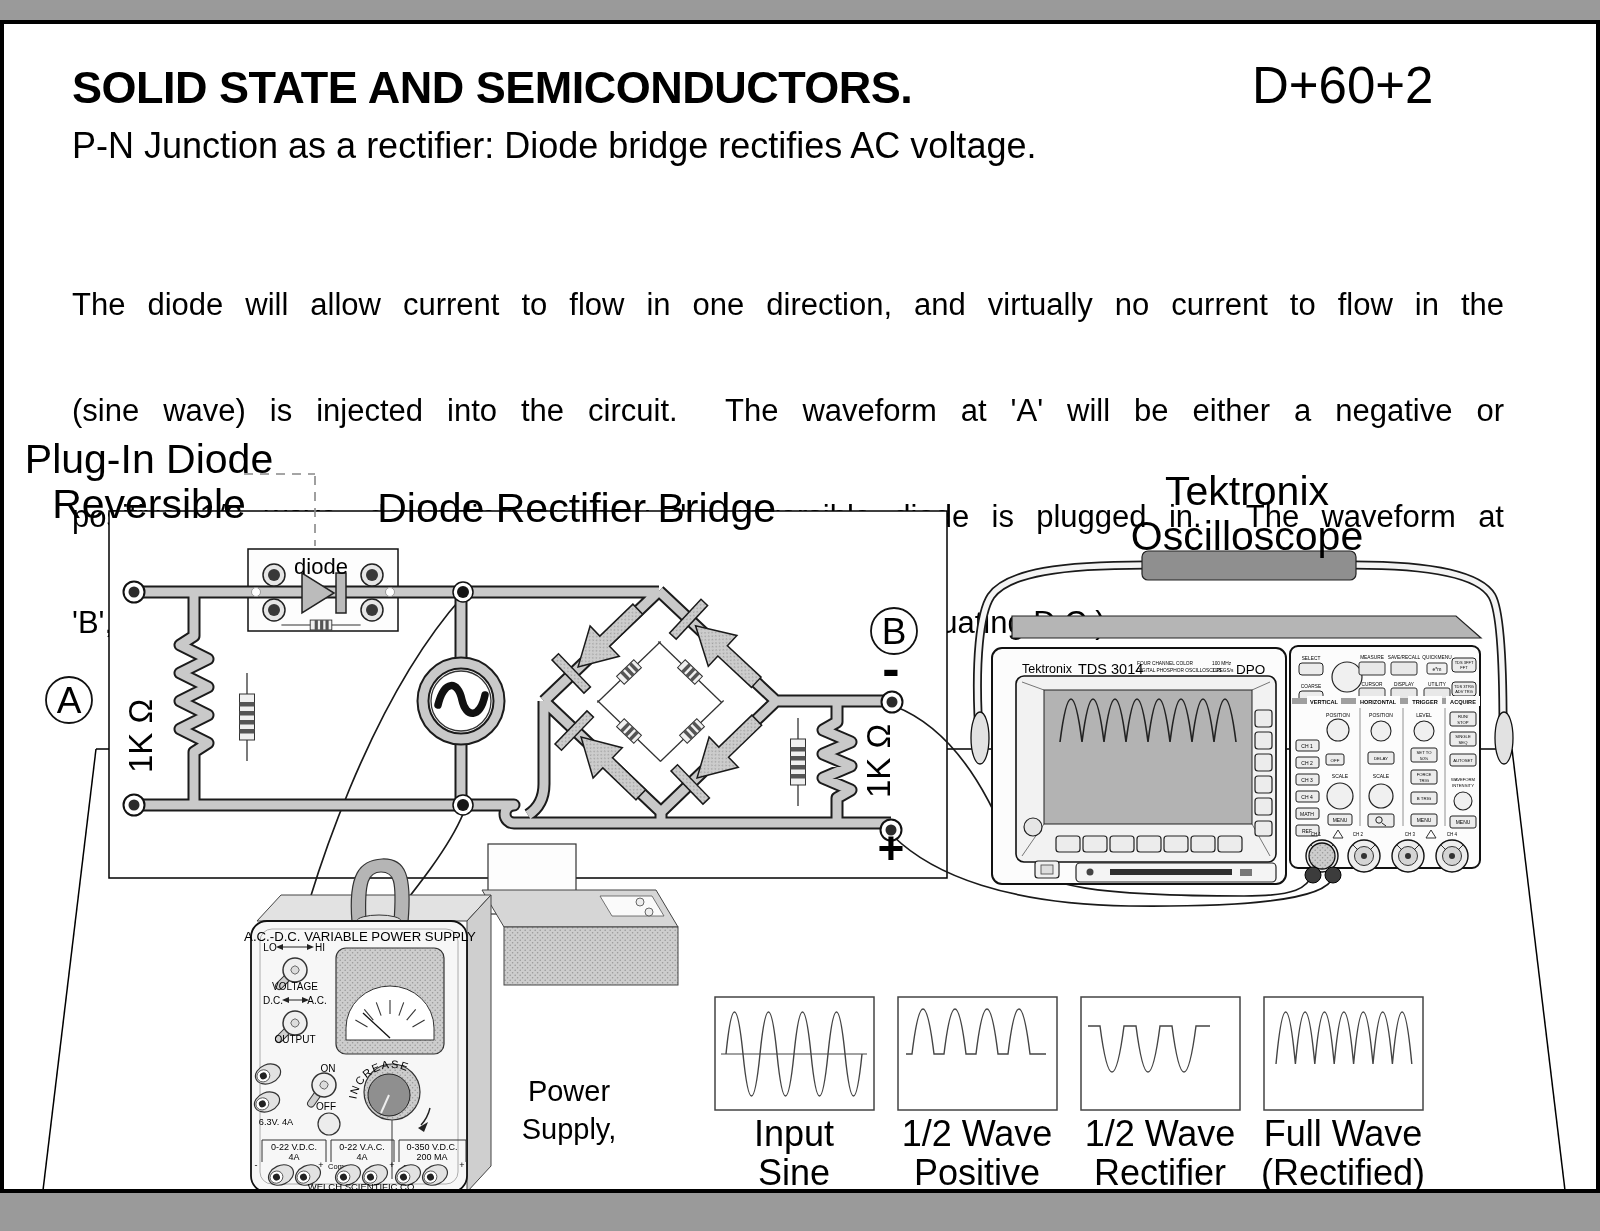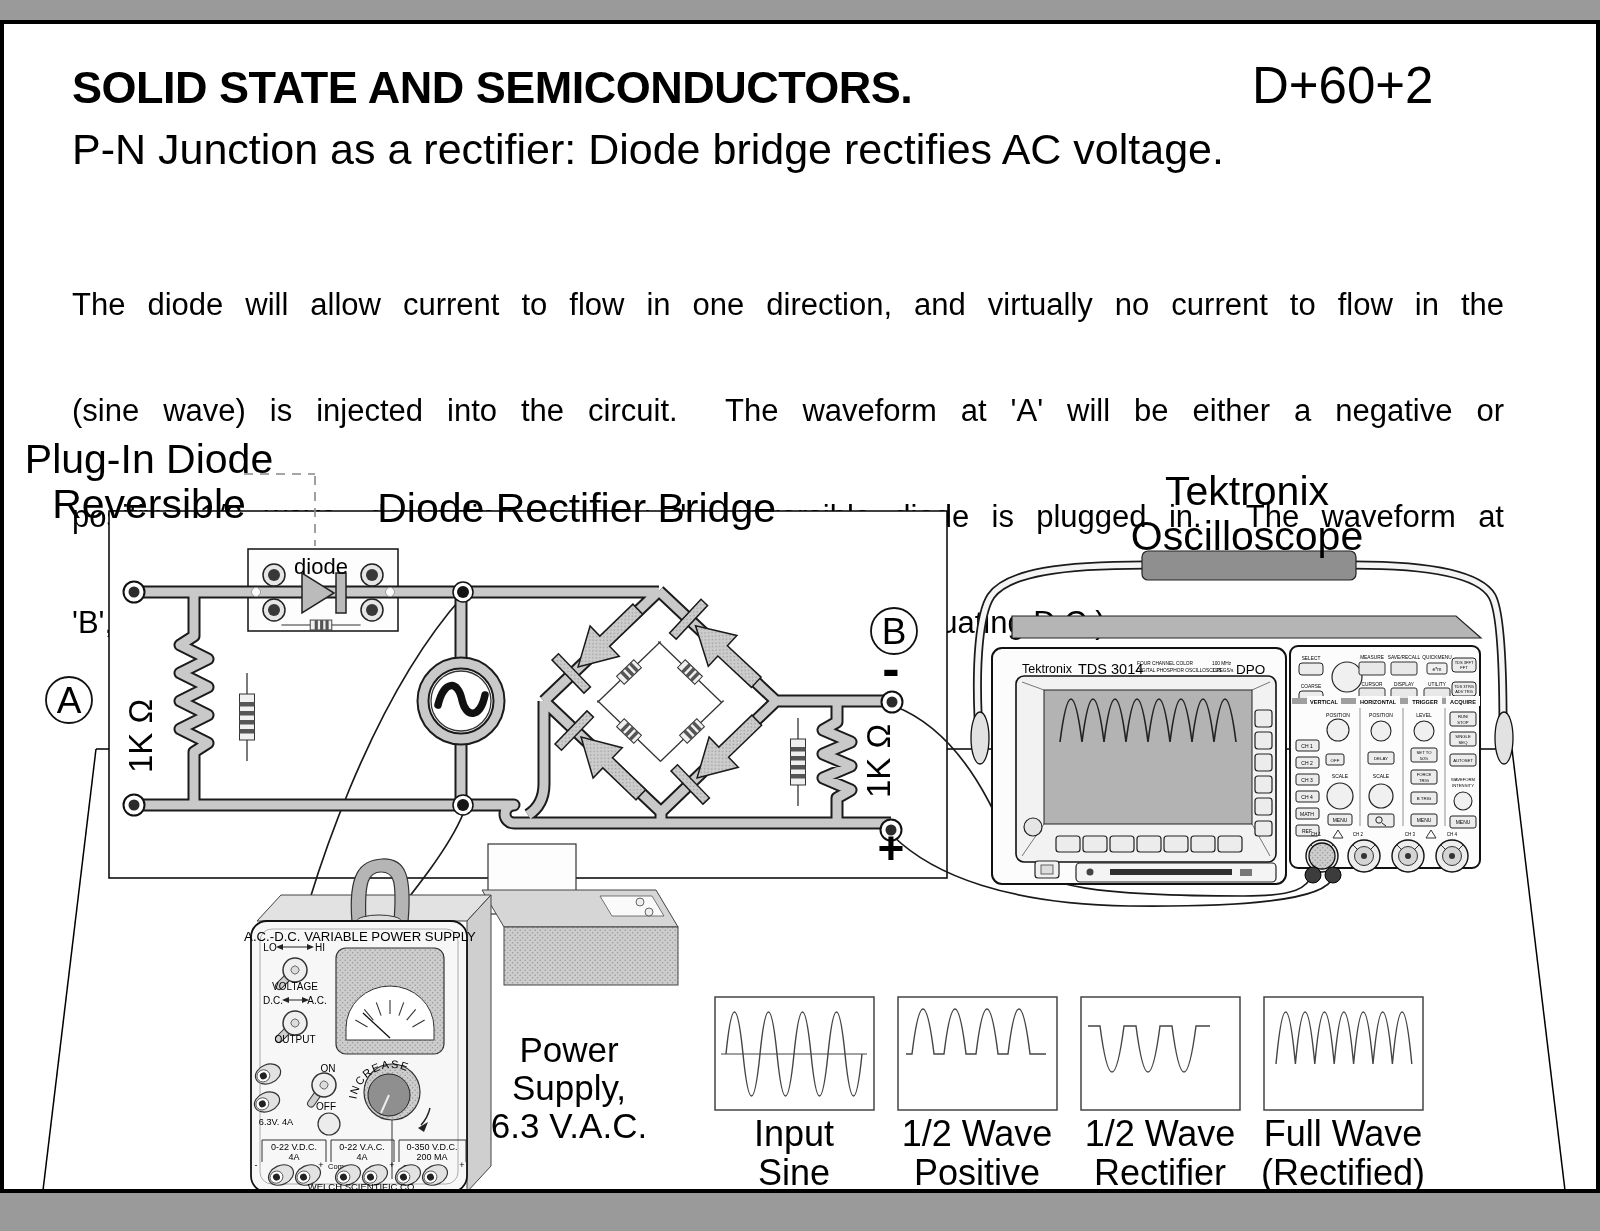--- a/index.html
+++ b/index.html
@@ -1,29 +1,29 @@
 <!DOCTYPE html>
 <html><head>
 <meta charset="utf-8">
 <style>
   html,body{margin:0;padding:0;background:#9a9a9a;}
   .page{position:relative;width:1600px;height:1173px;background:#fff;border:4px solid #000;
         box-sizing:border-box;overflow:hidden;font-family:"Liberation Sans",sans-serif;color:#000;margin-top:20px;}
   .t{position:absolute;white-space:pre;}
   .title{left:68px;top:38px;font-size:45px;font-weight:bold;letter-spacing:-.5px;}
   .code{left:1248px;top:32px;font-size:51px;font-weight:normal;}
-  .subtitle{left:68px;top:101px;font-size:43px;}
+  .subtitle{left:68px;top:101px;font-size:36px;}
   .intro{left:68px;top:192px;width:1432px;font-size:31px;line-height:35.4px;}
   .intro div{text-align:justify;text-align-last:justify;}
   .intro div.last{text-align-last:left;}
   .biglab{position:absolute;font-size:41px;line-height:45px;text-align:center;}
   .lab-rev{left:20px;top:413px;width:250px;}
   .lab-bridge{left:352px;top:462px;width:420px;text-align:right;}
   .lab-scope{left:1093px;top:445px;width:300px;}
-  .lab-ps{left:474px;top:1007px;width:182px;font-size:35px;line-height:38px;}
+  .lab-ps{left:474px;top:1048px;width:182px;font-size:29px;line-height:38px;}
   .wavelab{position:absolute;top:1090px;width:176px;text-align:center;font-size:36px;line-height:39px;}
   .notebar{position:absolute;left:37px;top:1183px;width:1526px;height:26px;border-top:2px solid #000;
            border-bottom:2px solid #000;text-align:center;font-size:33px;line-height:27px;}
   .bottomband{position:absolute;left:0;top:1212px;width:1592px;height:11px;background:#000;}
   svg{position:absolute;left:0;top:0;}
   svg text{font-family:"Liberation Sans",sans-serif;fill:#000;}
 </style>
 </head>
 <body>
 
@@ -496,21 +496,20 @@
     <div>Reversible</div>
   </div>
   <div class="biglab lab-bridge">Diode Rectifier Bridge</div>
   <div class="biglab lab-scope">
     <div>Tektronix</div>
     <div>Oscilloscope</div>
   </div>
   <div class="biglab lab-ps">
     <div>Power</div>
     <div>Supply,</div>
-    <div>6.3 V.A.C.</div>
   </div>
 
   <div class="wavelab" style="left:702px;">
     <div>Input</div>
     <div>Sine</div>
   </div>
   <div class="wavelab" style="left:885px;">
     <div>1/2 Wave</div>
     <div>Positive</div>
   </div>

